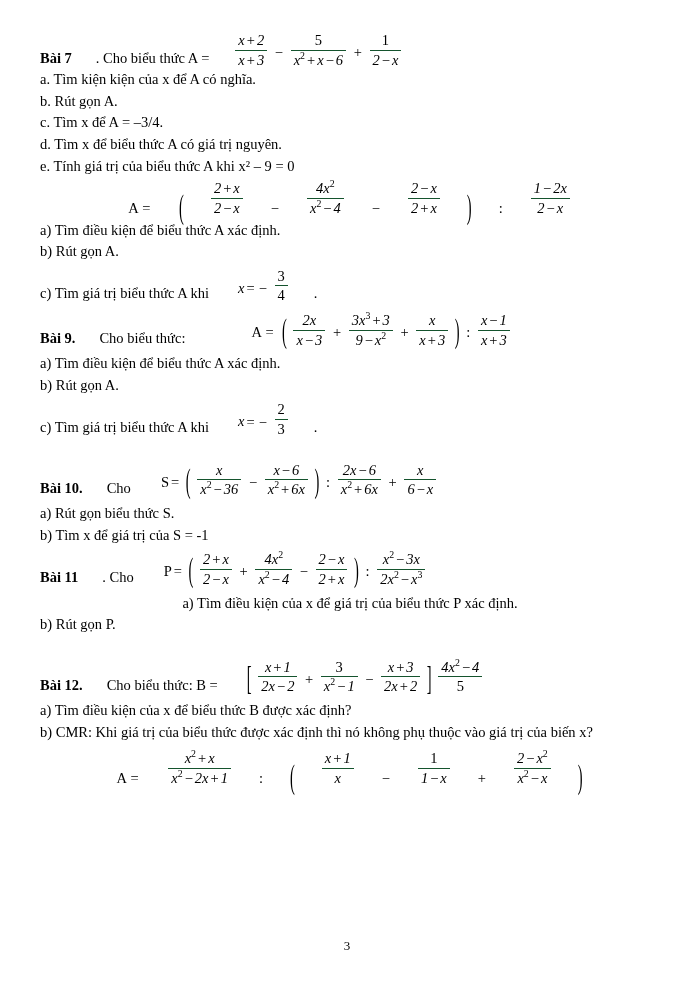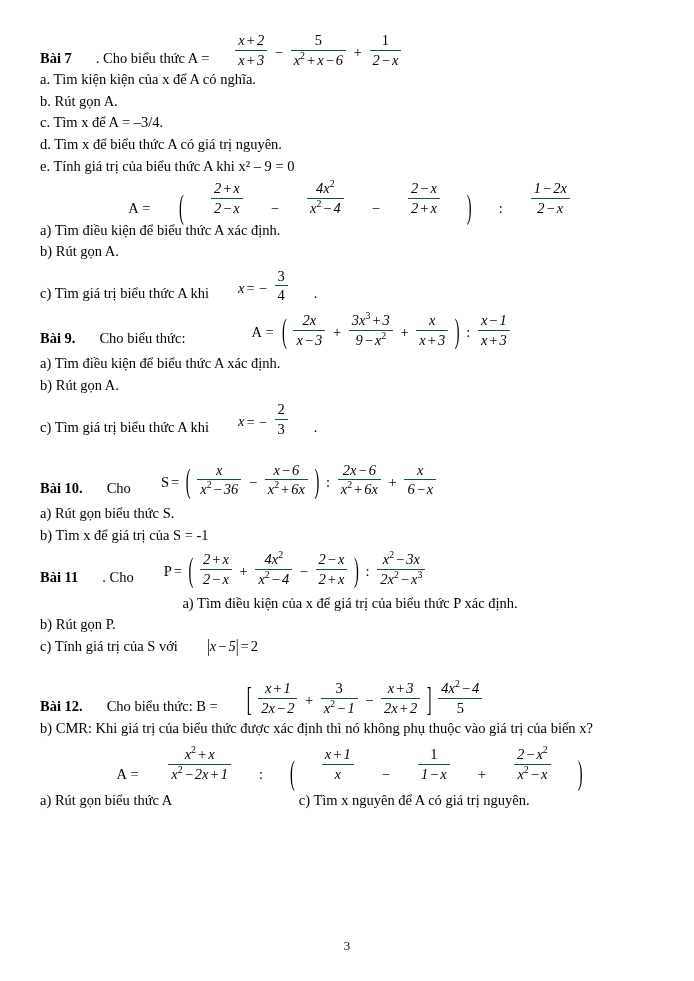--- a/index.html
+++ b/index.html
@@ -237,45 +237,38 @@
           <span class="op">−</span>
           <span class="frac"><span class="num">2<span class="op">−</span>x</span><span class="den">2<span class="op">+</span>x</span></span>
           <span class="paren">)</span>
           <span class="colon">:</span>
           <span class="frac"><span class="num">x<sup>2</sup><span class="op">−</span>3x</span><span class="den">2x<sup>2</sup><span class="op">−</span>x<sup>3</sup></span></span>
         </span>
       </span>
     </div>
     <div class="line" style="margin-top:6px;text-align:center;">a) Tìm điều kiện của x để giá trị của biểu thức P xác định.</div>
     <div class="line">b) Rút gọn P.</div>
-    <div class="line">
-      <span class="eqrow">
-        <span>c) Tính giá trị của S với</span>
-        <span class="math" style="margin-left:5px;">
-          <span class="abs-bar">|</span>x<span class="op">−</span>5<span class="abs-bar">|</span><span class="op">=</span><span class="mathup">2</span>
-        </span>
-      </span>
-    </div>
 
     <div class="line" style="margin-top:24px;">
       <span class="eqrow">
         <b>Bài 12.</b>
           <span>  Cho biểu thức: B =</span>
         <span class="math" style="margin-left:4px;">
           <span class="brack">[</span>
           <span class="frac"><span class="num">x<span class="op">+</span>1</span><span class="den">2x<span class="op">−</span>2</span></span>
           <span class="op">+</span>
           <span class="frac"><span class="num mathup">3</span><span class="den">x<sup>2</sup><span class="op">−</span>1</span></span>
           <span class="op">−</span>
           <span class="frac"><span class="num">x<span class="op">+</span>3</span><span class="den">2x<span class="op">+</span>2</span></span>
           <span class="brack">]</span>
           <span class="frac"><span class="num">4x<sup>2</sup><span class="op">−</span>4</span><span class="den mathup">5</span></span>
         </span>
       </span>
     </div>
+    <div class="line" style="margin-top:6px;">a) Tìm điều kiện của x để biểu thức B được xác định?</div>
     <div class="line">b) CMR: Khi giá trị của biểu thức được xác định thì nó không phụ thuộc vào giá trị của biến x?</div>
 
     <div class="indent-eq" style="margin-top:8px;">
       <span class="math eqrow">
         <span class="mathup">A&nbsp;=&nbsp;</span>
         <span class="frac">
             <span class="num">x<sup>2</sup><span class="op">+</span>x</span>
             <span class="den">x<sup>2</sup><span class="op">−</span>2x<span class="op">+</span>1</span>
           </span>
         <span class="colon">:</span>
@@ -290,22 +283,17 @@
             <span class="den">1<span class="op">−</span>x</span>
           </span>
         <span class="op">+</span>
         <span class="frac">
             <span class="num">2<span class="op">−</span>x<sup>2</sup></span>
             <span class="den">x<sup>2</sup><span class="op">−</span>x</span>
           </span>
         <span class="paren">)</span>
       </span>
     </div>
-    <div class="line" style="margin-top:8px;">
-      <span>a) Rút gọn biểu thức A</span>
-      <span class="wide-spacer"></span>
-      <span>c) Tìm x nguyên để A có giá trị nguyên.</span>
-    </div>
 
   </div>
 
   <div class="pagenum">3</div>
 </div>
 
 </body></html>

